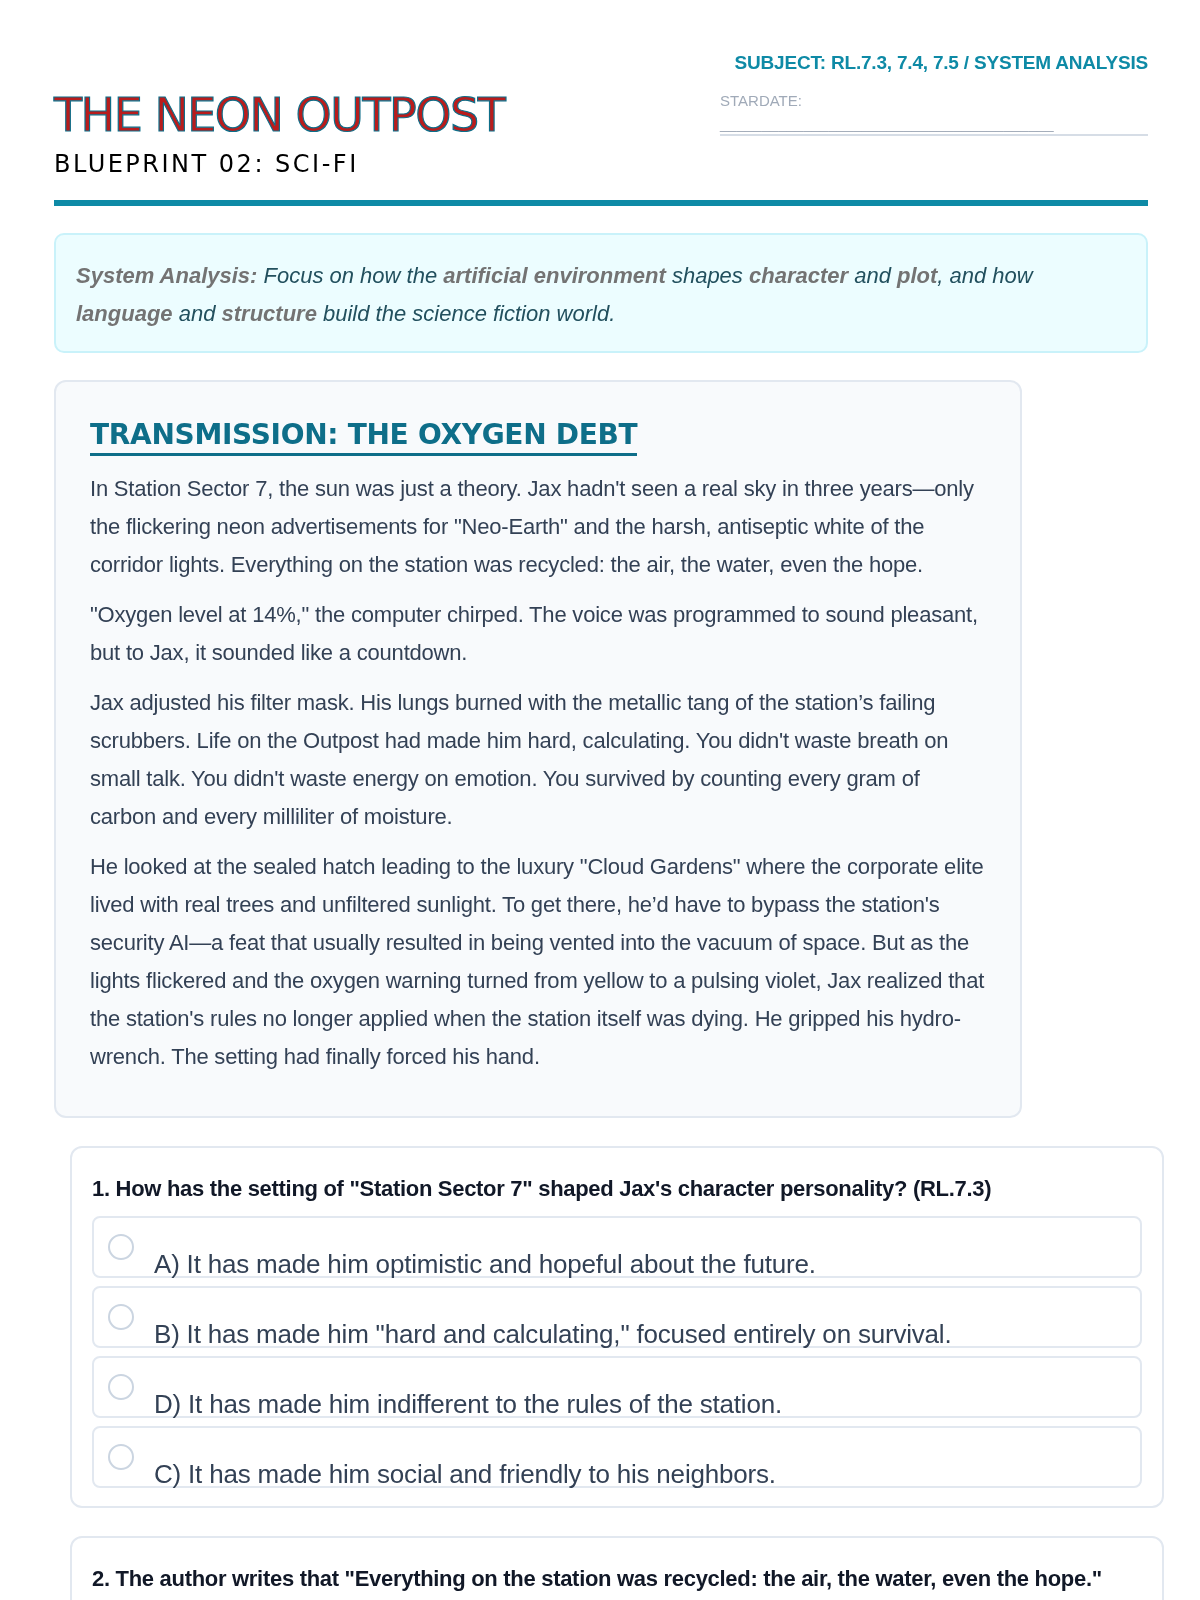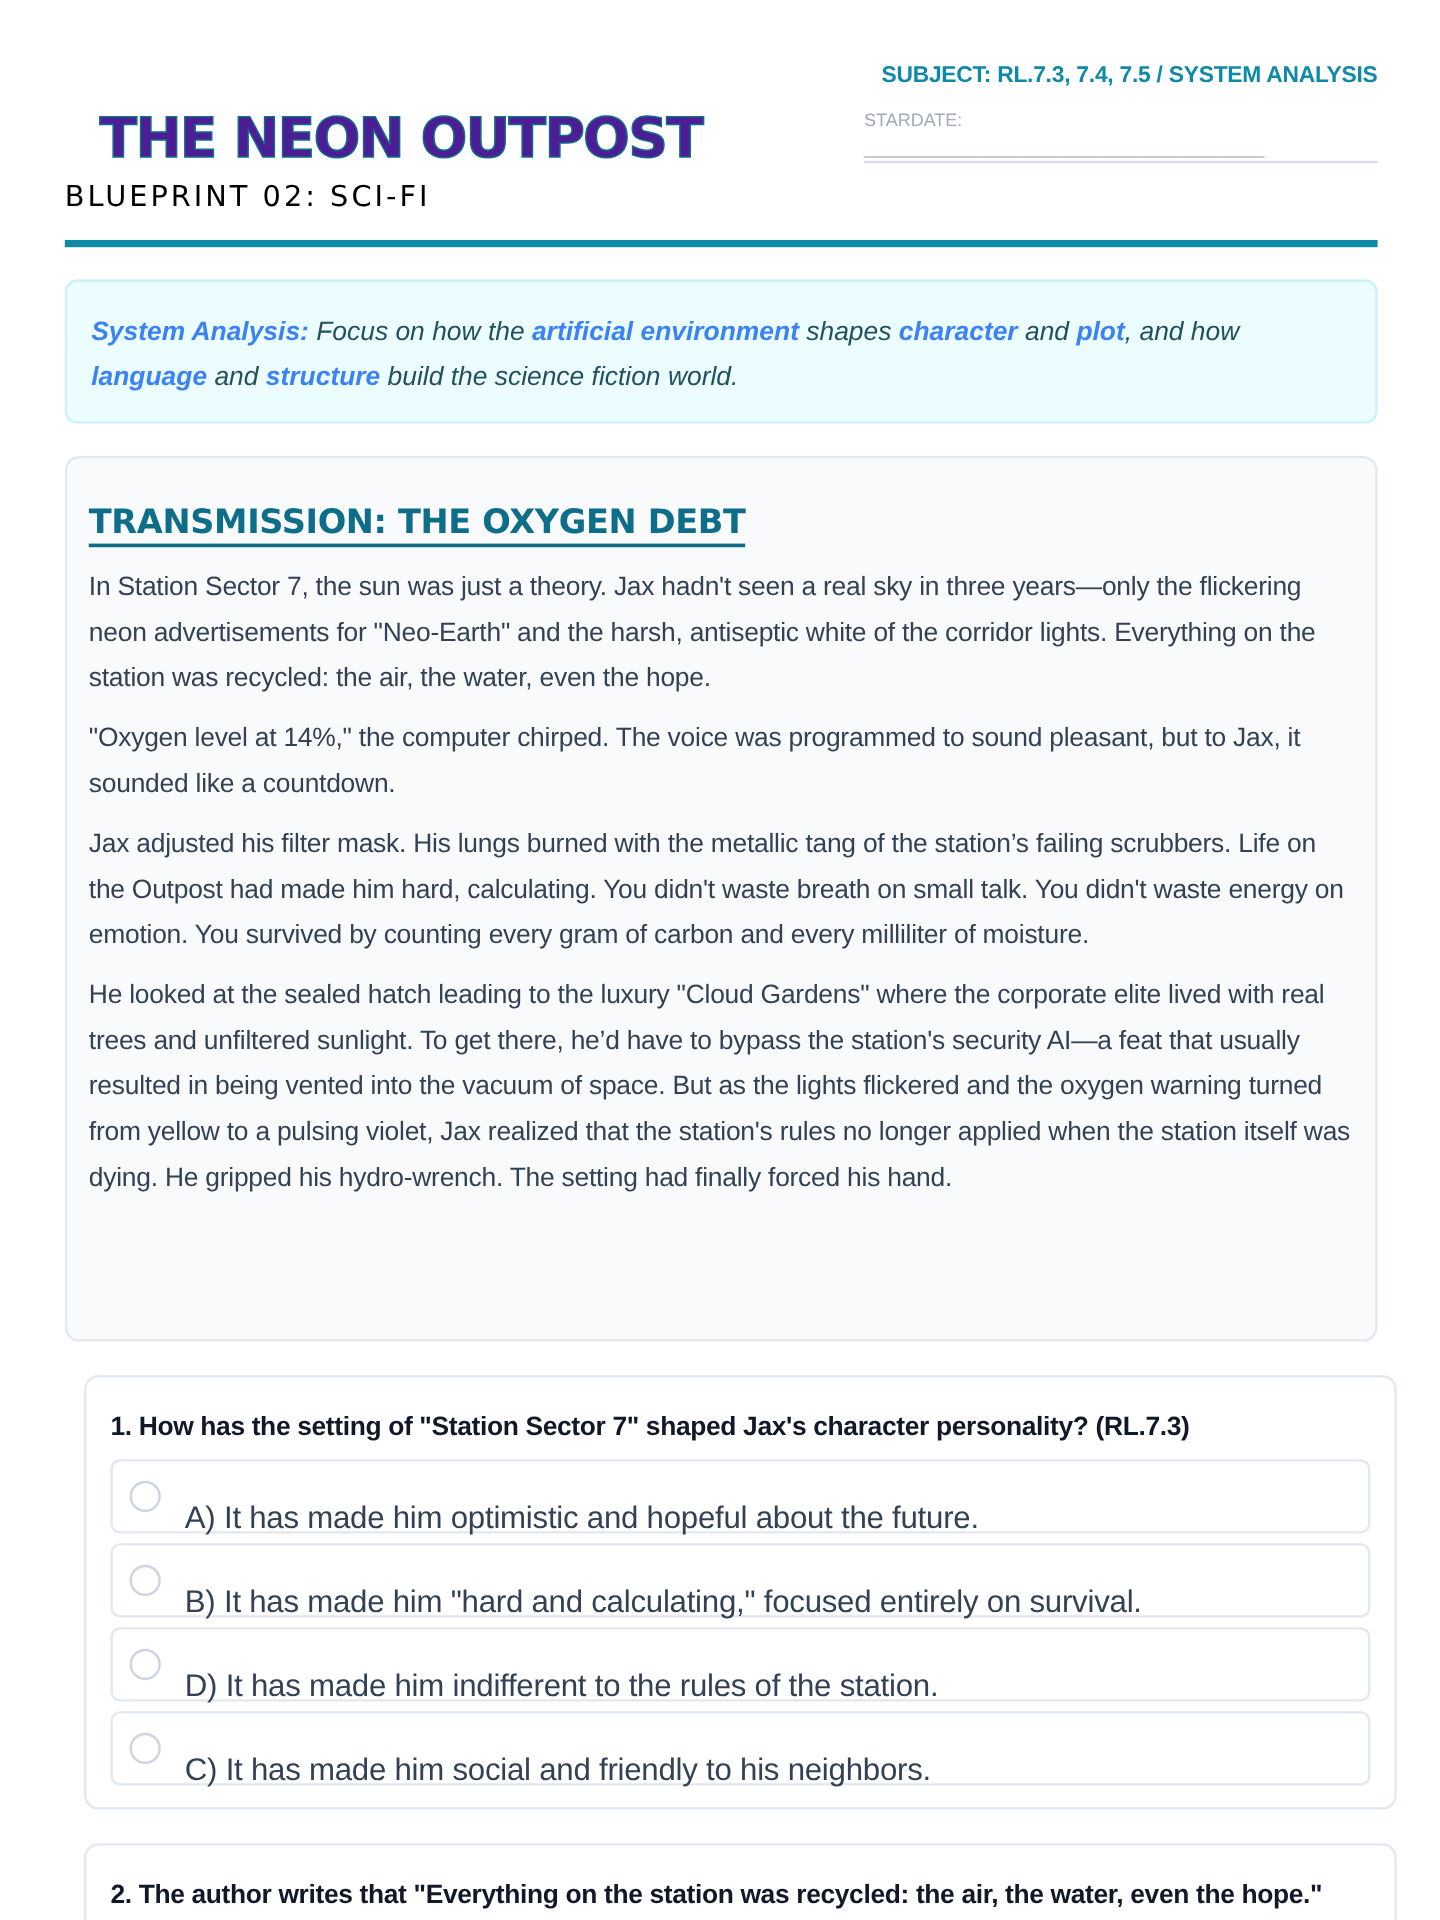--- a/index.html
+++ b/index.html
@@ -5,22 +5,22 @@
     * { box-sizing: border-box; margin: 0; padding: 0; }
     html, body { width: 1200px; height: 1600px; overflow: hidden; background: #ffffff; }
     body { font-family: "Liberation Sans", "DejaVu Sans", sans-serif; color: #1e293b; position: relative; }
 
     .page { position: absolute; left: 54px; top: 0; width: 1094px; }
 
     
     .header { position: relative; height: 206px; border-bottom: 6px solid #0e8aa6; }
     .title {
       position: absolute; left: 0; top: 88px;
-      font-family: "DejaVu Sans", sans-serif; font-weight: 700; font-size: 46px;
-      letter-spacing: -1.5px; color: #4c1d95; line-height: 54px; margin-left: 29px;
+      font-family: "DejaVu Sans", sans-serif; font-weight: 400; font-size: 46px;
+      letter-spacing: -1.5px; color: #b91c1c; line-height: 54px;
       -webkit-text-stroke: 1.2px #0e6e89;
     }
     .subtitle {
       position: absolute; left: 0; top: 150px;
       font-family: "DejaVu Sans", sans-serif; font-size: 24px; letter-spacing: 2.5px;
       color: #000000; font-weight: 400;
     }
     .meta { position: absolute; right: 0; top: 52px; width: 428px; }
     .subject {
       text-align: right; font-weight: 700; font-size: 19px; color: #0e8aa6;
@@ -34,27 +34,27 @@
     .field.stardate { margin-top: 18px; }
     .field.stardate .blank { display: block; margin-top: 6px; }
 
     
     .info {
       position: absolute; left: 0; top: 233px; width: 1094px; height: 120px;
       background: #ecfdff; border: 2px solid #c9f2fa; border-radius: 10px;
       padding: 22px 20px; font-style: italic; font-size: 22px; line-height: 38px;
       color: #22505e; font-family: "Liberation Sans", sans-serif;
     }
-    .info b { color: #3b82f6; font-weight: 700; }
+    .info b { color: #737373; font-weight: 700; }
 
     
     .passage {
-      position: absolute; left: 0; top: 380px; width: 1094px; height: 738px;
+      position: absolute; left: 0; top: 380px; width: 968px; height: 738px;
       background: #f8fafc; border: 2px solid #e2e8f0; border-radius: 12px;
-      padding: 36px 18px;
+      padding: 36px 34px;
     }
     .passage-title {
       display: inline-block; font-family: "DejaVu Sans", sans-serif; font-weight: 700;
       font-size: 28px; color: #0e6e89; border-bottom: 3px solid #0e6e89;
       line-height: 34px; padding-bottom: 1px; letter-spacing: -0.3px;
     }
     .passage p {
       font-size: 22px; line-height: 38px; color: #334155; margin-top: 12px;
       font-family: "Liberation Sans", sans-serif; letter-spacing: -0.2px;
     }

